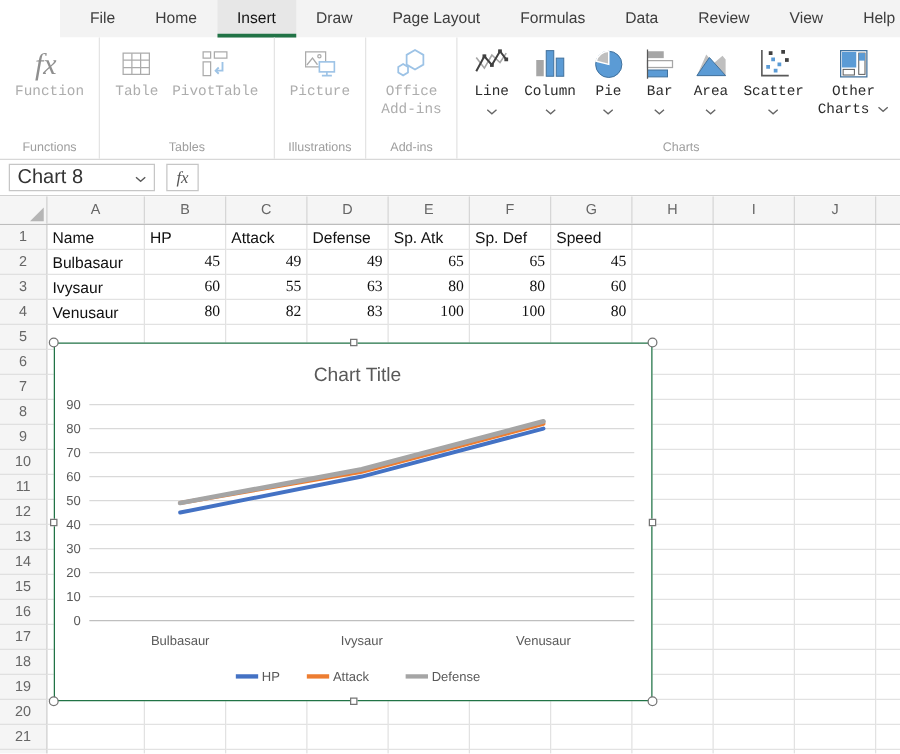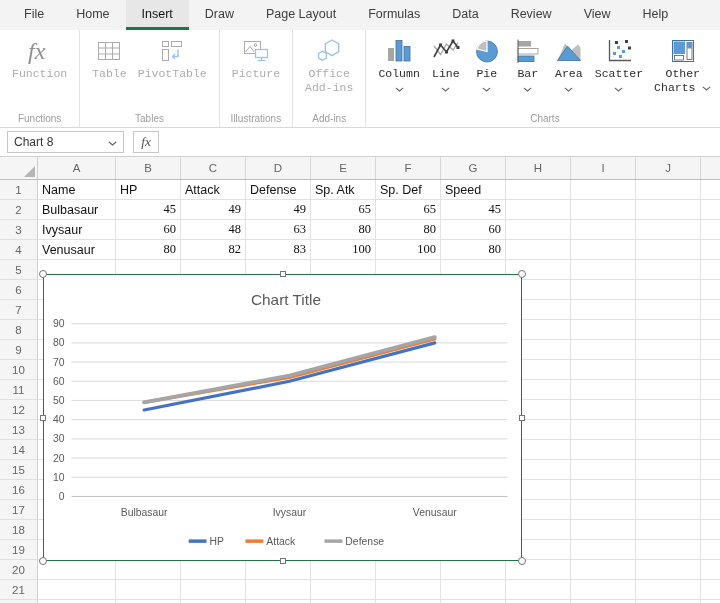--- a/index.html
+++ b/index.html
@@ -2,36 +2,36 @@
 <html><head>
 <meta charset="utf-8">
 <style>
   * { margin:0; padding:0; box-sizing:border-box; }
   html,body { background:#fff; }
   #app {
     position:relative; width:720px; height:603px; overflow:hidden;
     font-family:"Liberation Sans", sans-serif; background:#fff; color:#222;
   }
   
-  .tabstrip { height:30px; background:#f3f3f3; display:flex; align-items:stretch; padding-left:8px; font-size:12.5px; color:#3d3d3d; }
+  .tabstrip { height:30px; background:#f3f3f3; display:flex; align-items:stretch; padding-left:8px; font-size:12.5px; color:#3d3d3d;margin-left:48px; }
   .tab { display:flex; align-items:center; padding:0 16px; border-bottom:3px solid transparent; cursor:default; white-space:nowrap; }
   .tab.active { background:#e7e7e7; border-bottom-color:#217346; color:#141414; font-weight:400; }
   
   .ribbon { height:98px; background:#fff; border-bottom:1px solid #d8d8d8; display:flex; align-items:stretch; }
   .rgroup { position:relative; display:flex; align-items:flex-start; gap:1px; padding:5px 7px 17px 7px; border-right:1px solid #e4e4e4; }
   .rgroup:last-child { border-right:none; }
   .glabel { position:absolute; left:0; right:0; bottom:3px; text-align:center; font-size:10px; color:#9e9e9e; white-space:nowrap; }
   .rbtn { display:flex; flex-direction:column; align-items:center; padding:1px 5px 0 5px; font-size:11.5px; color:#2b2b2b; min-width:38px; }
   .rbtn.disabled { color:#adadad; }
   .ricon { width:30px; height:30px; display:flex; align-items:center; justify-content:center; margin-bottom:1px; }
   .blabel { line-height:13.5px; text-align:center; white-space:nowrap;font-family:Liberation Mono, monospace; }
   .bchev { height:9px; display:flex; align-items:flex-end; justify-content:center; margin-top:2px; }
   
   .fbar { height:29px; background:#fff; border-bottom:1px solid #d0d0d0; display:flex; align-items:center; }
-  .namebox { width:117px; height:22px; margin-left:7px; border:1px solid #c6c6c6; display:flex; align-items:center; justify-content:space-between; padding:0 6px; font-size:12px; color:#333; }
+  .namebox { width:117px; height:22px; margin-left:7px; border:1px solid #c6c6c6; display:flex; align-items:center; justify-content:space-between; padding:0 6px; font-size:16px; color:#333; }
   .fxbtn { width:26px; height:22px; margin-left:9px; border:1px solid #c6c6c6; display:flex; align-items:center; justify-content:center; font-family:"Liberation Serif", serif; font-style:italic; font-size:13.5px; color:#555; }
   .finput { flex:1; height:22px; border:none; outline:none; margin-left:7px; font-size:12px; font-family:"Liberation Sans", sans-serif; background:#fff; }
   
   .sheet { position:relative; width:720px; height:446px; background:#fff; overflow:hidden; }
   .colhdr { display:flex; height:23px; background:#f5f5f5; border-bottom:1px solid #bdbdbd; font-size:11.5px; color:#666; }
   .corner { width:38px; position:relative; border-right:1px solid #cfcfcf; background:#f5f5f5; flex:none; }
   .corner:after { content:""; position:absolute; right:2px; bottom:2px; width:0; height:0; border-left:11px solid transparent; border-bottom:11px solid #b5b5b5; }
   .chcell { width:65px; flex:none; border-right:1px solid #d6d6d6; display:flex; align-items:center; justify-content:center; }
   .chcell.cola { width:78px; }
   .chcell.sliver { flex:1; border-right:none; }
@@ -132,46 +132,46 @@
           </div>
           <div class="blabel">Office</div>
           <div class="blabel">Add-ins</div>
         </div>
         <div class="glabel">Add-ins</div>
       </div>
       <div class="rgroup">
         <div class="rbtn">
           <div class="ricon">
             <svg viewBox="0 0 30 30" width="30" height="30">
-              <rect x="4" y="12" width="6" height="13" fill="#a6a6a6"></rect>
-              <rect x="12" y="4.5" width="6" height="20.5" fill="#5b9bd5" stroke="#41719c" stroke-width="0.8"></rect>
-              <rect x="20" y="10.5" width="6" height="14.5" fill="#5b9bd5" stroke="#41719c" stroke-width="0.8"></rect>
-            </svg>
-          </div>
-          <div class="blabel">Column</div>
-          <div class="bchev">
-            <svg viewBox="0 0 9 5" width="9" height="5">
-              <polyline points="0.8,0.8 4.5,4 8.2,0.8" fill="none" stroke="#666" stroke-width="1.1"></polyline>
-            </svg>
-          </div>
-        </div>
-        <div class="rbtn">
-          <div class="ricon">
-            <svg viewBox="0 0 30 30" width="30" height="30">
               <polyline points="3,10 9.5,18.5 15.5,8 22,14 27,6.5" fill="none" stroke="#a6a6a6" stroke-width="1.3"></polyline>
               <polyline points="3,21 9.5,9 15.5,16 22,5 27,11.5" fill="none" stroke="#404040" stroke-width="1.6"></polyline>
               <g fill="#404040">
                 <rect x="8" y="7.5" width="3" height="3"></rect>
                 <rect x="20.5" y="3.5" width="3" height="3"></rect>
                 <rect x="14" y="14.5" width="3" height="3"></rect>
                 <rect x="25.5" y="10" width="3" height="3"></rect>
               </g>
             </svg>
           </div>
           <div class="blabel">Line</div>
+          <div class="bchev">
+            <svg viewBox="0 0 9 5" width="9" height="5">
+              <polyline points="0.8,0.8 4.5,4 8.2,0.8" fill="none" stroke="#666" stroke-width="1.1"></polyline>
+            </svg>
+          </div>
+        </div>
+        <div class="rbtn">
+          <div class="ricon">
+            <svg viewBox="0 0 30 30" width="30" height="30">
+              <rect x="4" y="12" width="6" height="13" fill="#a6a6a6"></rect>
+              <rect x="12" y="4.5" width="6" height="20.5" fill="#5b9bd5" stroke="#41719c" stroke-width="0.8"></rect>
+              <rect x="20" y="10.5" width="6" height="14.5" fill="#5b9bd5" stroke="#41719c" stroke-width="0.8"></rect>
+            </svg>
+          </div>
+          <div class="blabel">Column</div>
           <div class="bchev">
             <svg viewBox="0 0 9 5" width="9" height="5">
               <polyline points="0.8,0.8 4.5,4 8.2,0.8" fill="none" stroke="#666" stroke-width="1.1"></polyline>
             </svg>
           </div>
         </div>
         <div class="rbtn">
           <div class="ricon">
             <svg viewBox="0 0 30 30" width="30" height="30">
               <circle cx="15" cy="15.5" r="10.5" fill="#5b9bd5" stroke="#41719c" stroke-width="0.8"></circle>
@@ -324,21 +324,21 @@
           <div class="cell num">45</div>
           <div class="cell"></div>
           <div class="cell"></div>
           <div class="cell"></div>
           <div class="cell sliver"></div>
         </div>
         <div class="srow">
           <div class="rh">3</div>
           <div class="cell cola">Ivysaur</div>
           <div class="cell num">60</div>
-          <div class="cell num">48</div>
+          <div class="cell num">55</div>
           <div class="cell num">63</div>
           <div class="cell num">80</div>
           <div class="cell num">80</div>
           <div class="cell num">60</div>
           <div class="cell"></div>
           <div class="cell"></div>
           <div class="cell"></div>
           <div class="cell sliver"></div>
         </div>
         <div class="srow">

